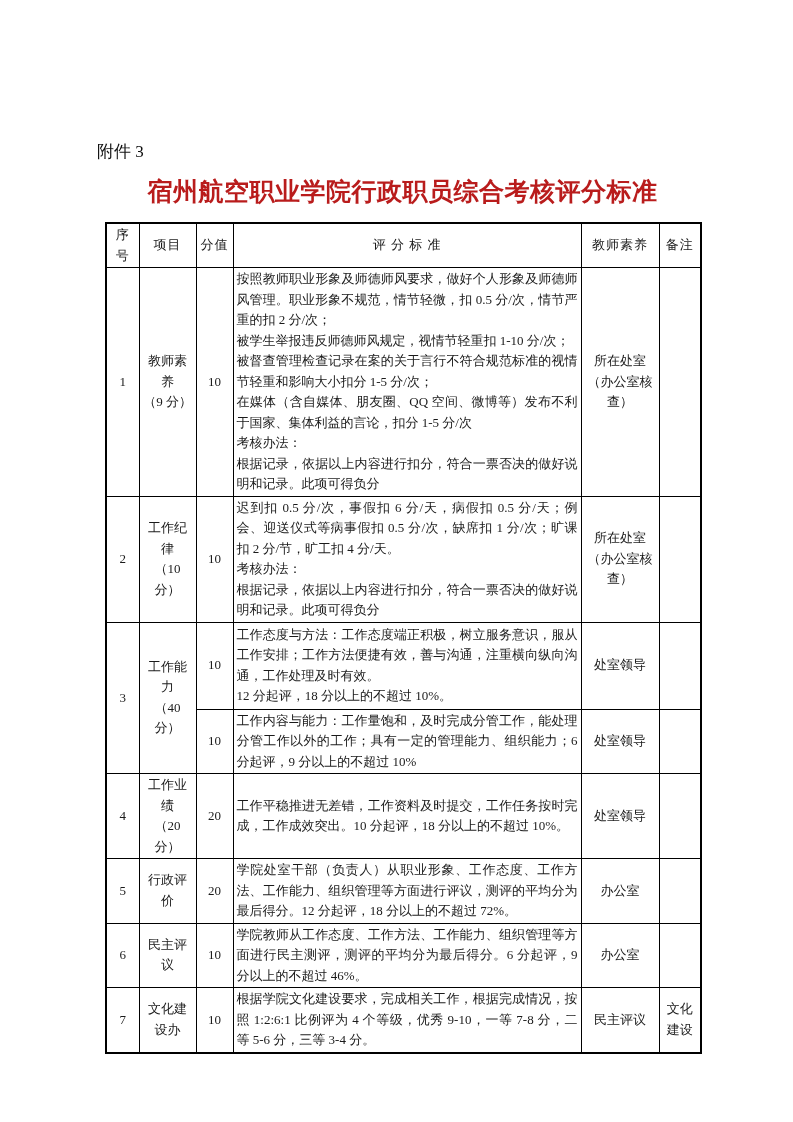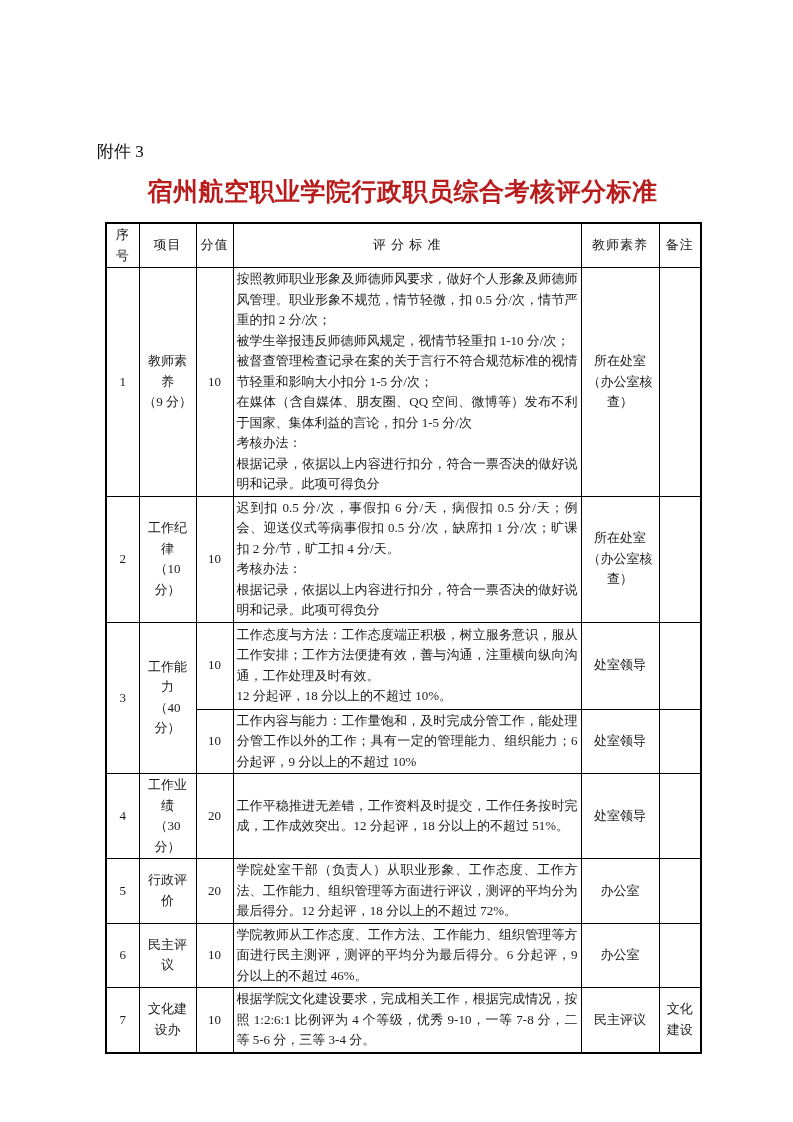--- a/index.html
+++ b/index.html
@@ -118,23 +118,23 @@
       <tr class="r3b">
         <td class="c">10</td>
         <td class="std">工作内容与能力：工作量饱和，及时完成分管工作，能处理分管工作以外的工作；具有一定的管理能力、组织能力；6 分起评，9 分以上的不超过 10%</td>
         <td class="c">处室领导</td>
         <td class="c"></td>
       </tr>
 
       <tr class="r4">
         <td class="c">4</td>
         <td class="c">工作业绩
-（30 分）</td>
+（20 分）</td>
         <td class="c">20</td>
-        <td class="std">工作平稳推进无差错，工作资料及时提交，工作任务按时完成，工作成效突出。12 分起评，18 分以上的不超过 51%。</td>
+        <td class="std">工作平稳推进无差错，工作资料及时提交，工作任务按时完成，工作成效突出。10 分起评，18 分以上的不超过 10%。</td>
         <td class="c">处室领导</td>
         <td class="c"></td>
       </tr>
 
       <tr class="r5">
         <td class="c">5</td>
         <td class="c">行政评价</td>
         <td class="c">20</td>
         <td class="std">学院处室干部（负责人）从职业形象、工作态度、工作方法、工作能力、组织管理等方面进行评议，测评的平均分为最后得分。12 分起评，18 分以上的不超过 72%。</td>
         <td class="c">办公室</td>

